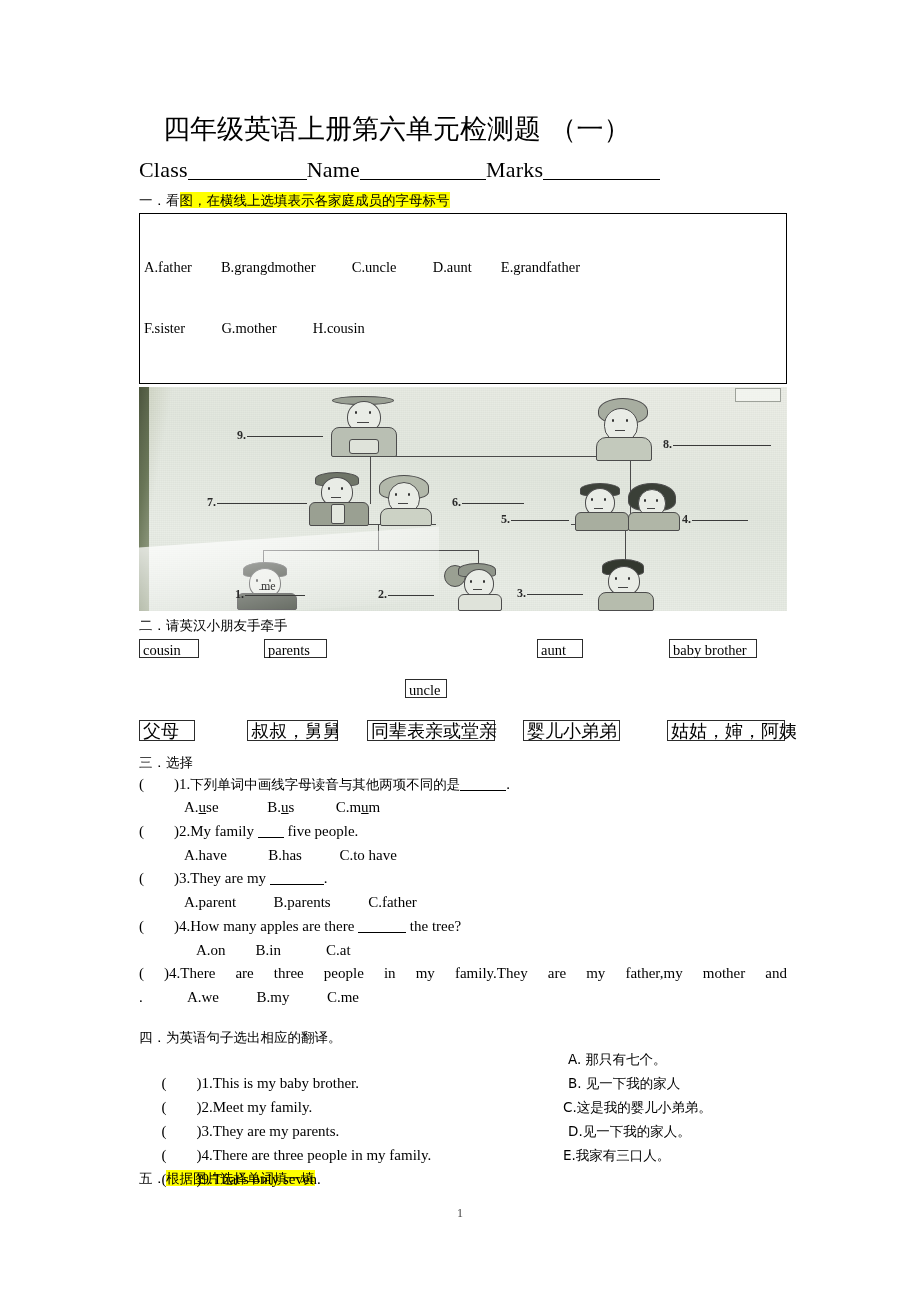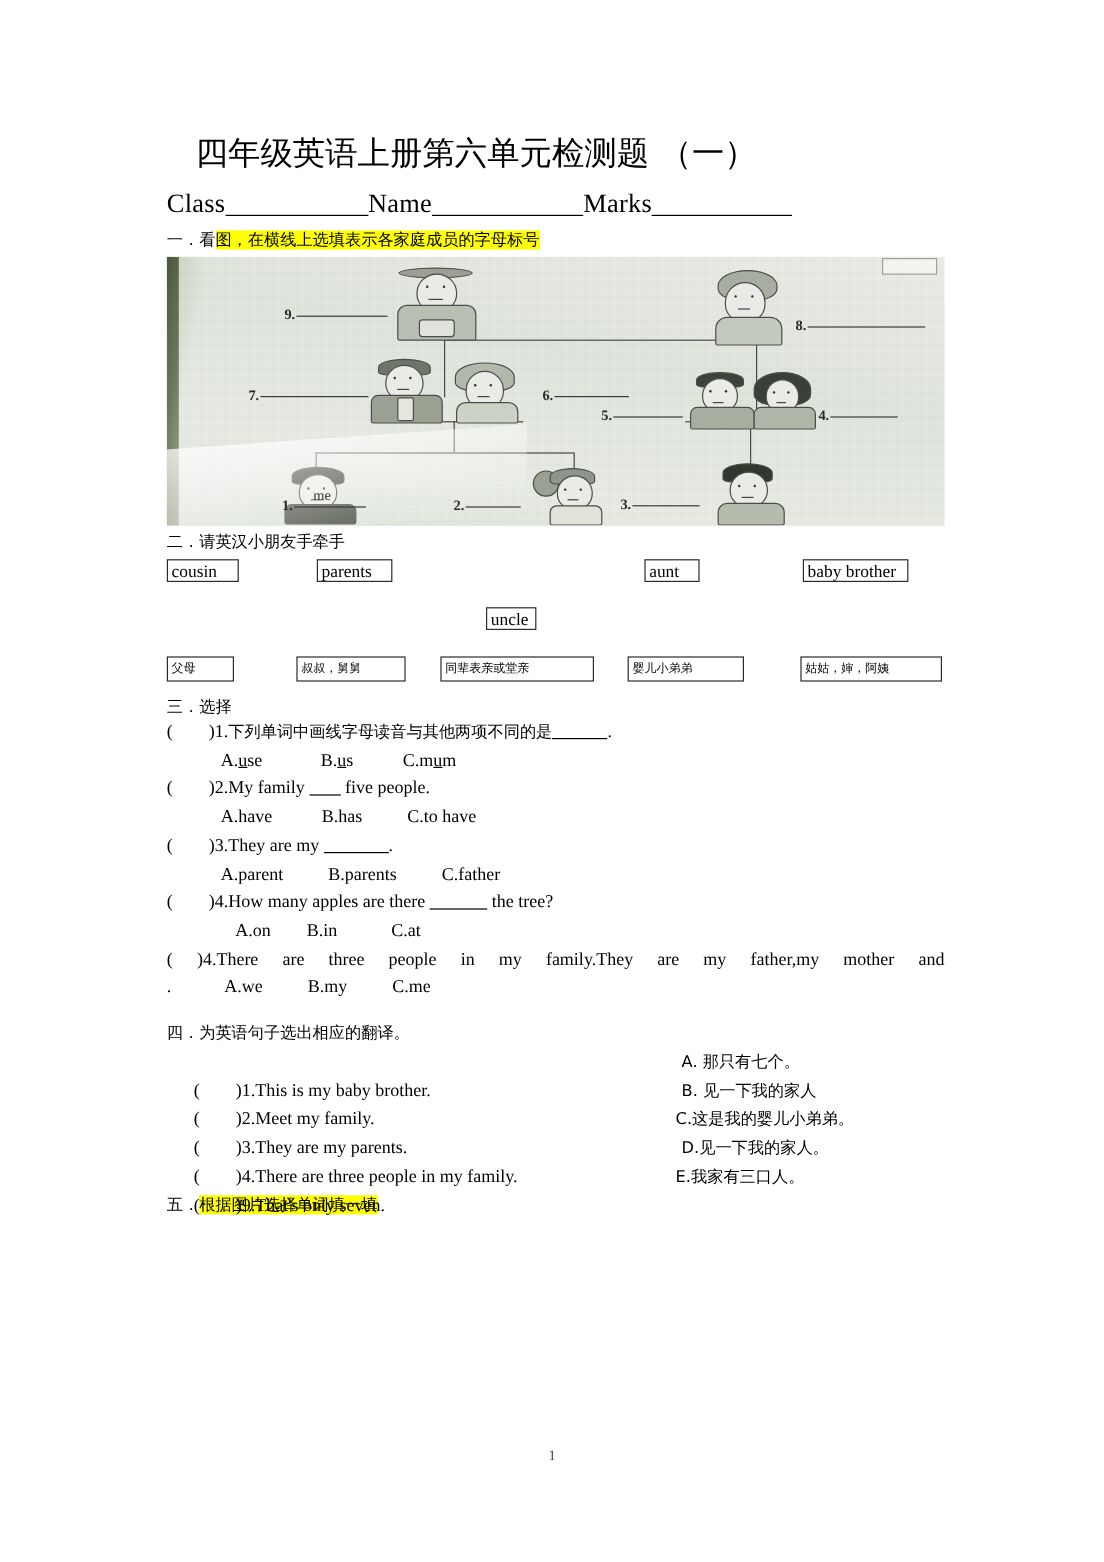--- a/index.html
+++ b/index.html
@@ -188,22 +188,22 @@
     line-height: 19px;
     height: 19px;
     padding: 1px 2px 1px 3px;
     white-space: nowrap;
     box-sizing: border-box;
     background: #fff;
   }
   .cbox {
     position: absolute;
     border: 1.1px solid #2c2c2c;
-    font-family: Liberation Mono, monospace;
-    font-size: 10px;
+    font-family: Liberation Serif, serif;
+    font-size: 18px;
     line-height: 19px;
     height: 21px;
     padding: 1px 2px 1px 3px;
     white-space: nowrap;
     box-sizing: border-box;
     background: #fff;
   }
 
   
   .q {
@@ -270,20 +270,24 @@
   <div class="content">
 
     <div class="doc-title">四年级英语上册第六单元检测题 （一）</div>
 
     <div class="idline">
       <span>Class</span><span class="fill fill-1"></span><span>Name</span><span class="fill fill-2"></span><span>Marks</span><span class="fill fill-3"></span>
     </div>
 
     <div class="sec-head"><span>一．</span><span>看</span><span class="hl">图，在横线上选填表示各家庭成员的字母标号</span></div>
 
+    <div class="opts-box">
+      <div>A.father        B.grangdmother          C.uncle          D.aunt        E.grandfather</div>
+      <div>F.sister          G.mother          H.cousin</div>
+    </div>
 
     <div class="photo">
       <div class="paper"></div>
       <div class="grain"></div>
       <div class="edgestrip"></div>
       <div class="cornerbox"></div>
 
       <div class="tline h" style="left:231px; top:69px; width:261px;"></div>
       <div class="tline v" style="left:231px; top:69px; height:48px;"></div>
       <div class="tline v" style="left:491px; top:69px; height:69px;"></div>
@@ -421,21 +425,21 @@
 
     <div class="q"><span>(        )</span><span>3.</span><span>They are my </span><span class="blank" style="width:54px"></span><span>.</span></div>
     <div class="choices" style="padding-left:45px;">A.parent          B.parents          C.father</div>
 
     <div class="q"><span>(        )</span><span>4.</span><span>How many apples are there </span><span class="blank" style="width:48px"></span><span> the tree?</span></div>
     <div class="choices" style="padding-left:57px;">A.on        B.in            C.at</div>
 
     <div class="q-just"><span>(        )</span><span>4.</span><span>There are three people in my family.They are my father,my mother and</span></div>
     <div class="choices"><span class="blank" style="width:72px"></span><span>.</span><span style="white-space:pre">            </span><span>A.we          B.my          C.me</span></div>
 
-    <div class="sec-head" style="margin-top:17px;font-family:Liberation Mono, monospace;">四．为英语句子选出相应的翻译。</div>
+    <div class="sec-head" style="margin-top:17px;">四．为英语句子选出相应的翻译。</div>
 
     <div class="matchrow">
       <span>(        )1.This is my baby brother.</span>
       <span class="right">A. 那只有七个。</span>
     </div>
     <div class="matchrow">
       <span>(        )2.Meet my family.</span>
       <span class="right">B. 见一下我的家人</span>
     </div>
     <div class="matchrow">

